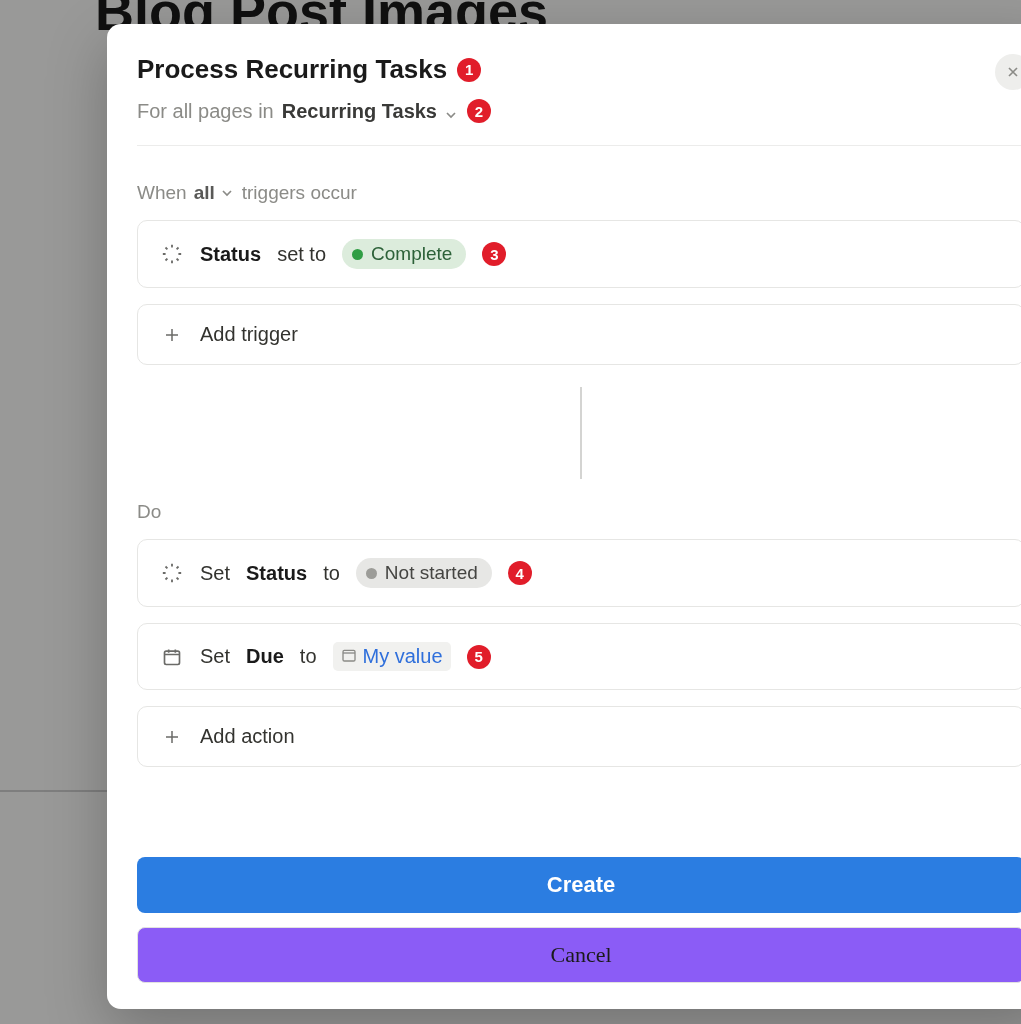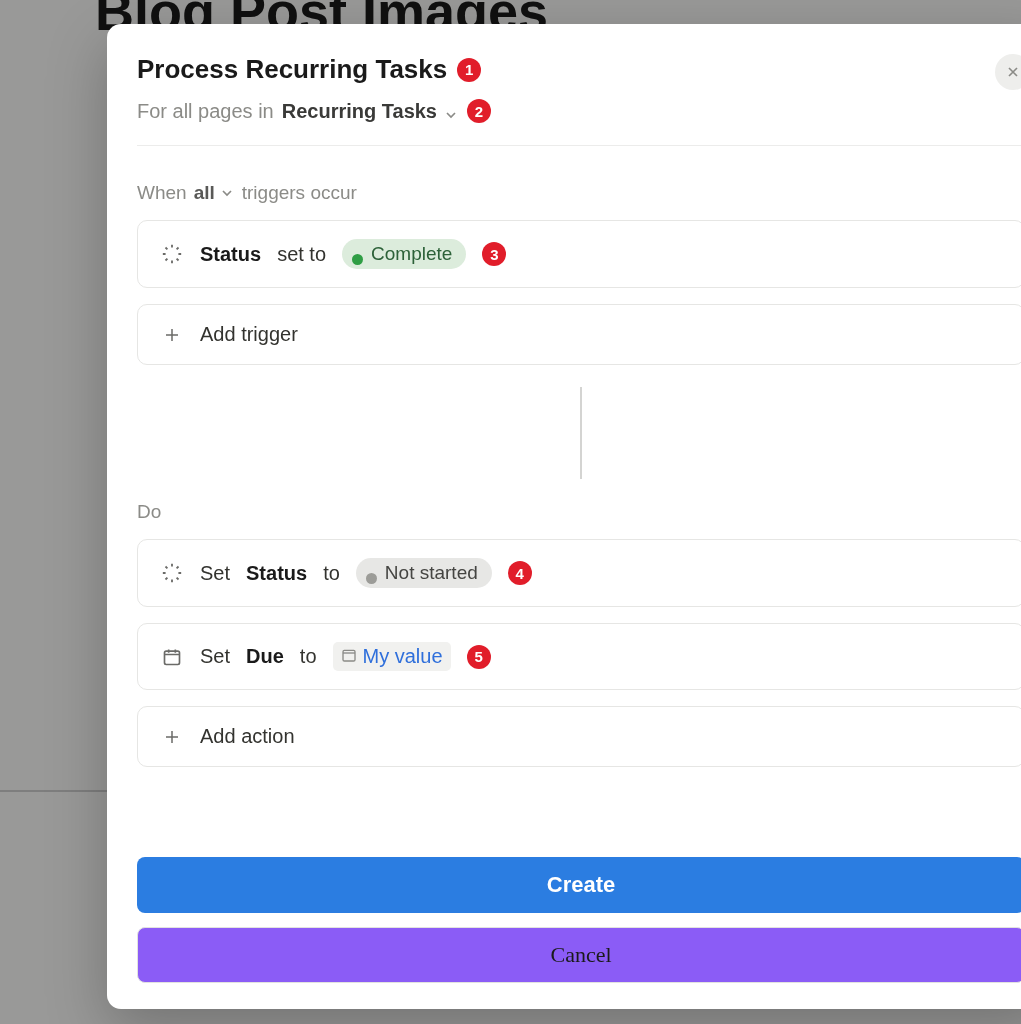--- a/index.html
+++ b/index.html
@@ -131,21 +131,21 @@
     gap:16px;
     font-size: 20px;
     color:#33332f;
     cursor:pointer;
   }
   .card .ic { width:24px; display:flex; justify-content:center; color:#6b6b68;}
   .card .strong { font-weight:700; color:#1a1a1a;text-align:right; }
 
   .pill {
     display:inline-flex;
-    align-items:flex-end;
+    align-items:center;
     gap:8px;
     border-radius:22px;
     padding: 4px 14px 4px 10px;
     font-size: 19px;
   }
   .pill .dot { width:11px; height:11px; border-radius:50%; }
 
   .pill.green { background:#dcecdc; color:#2c6138; }
   .pill.green .dot { background:#2f9e44; }
   .pill.gray { background:#e7e7e5; color:#454542; }

